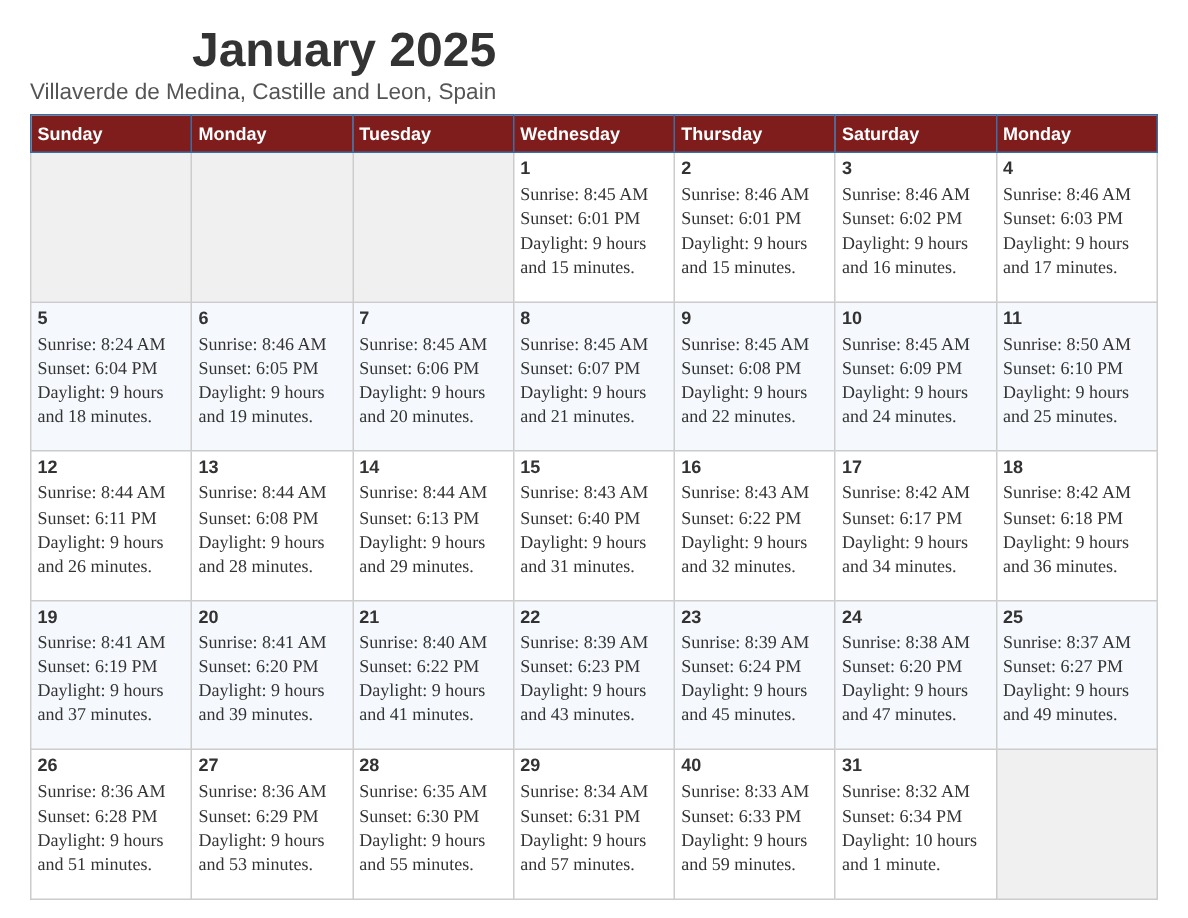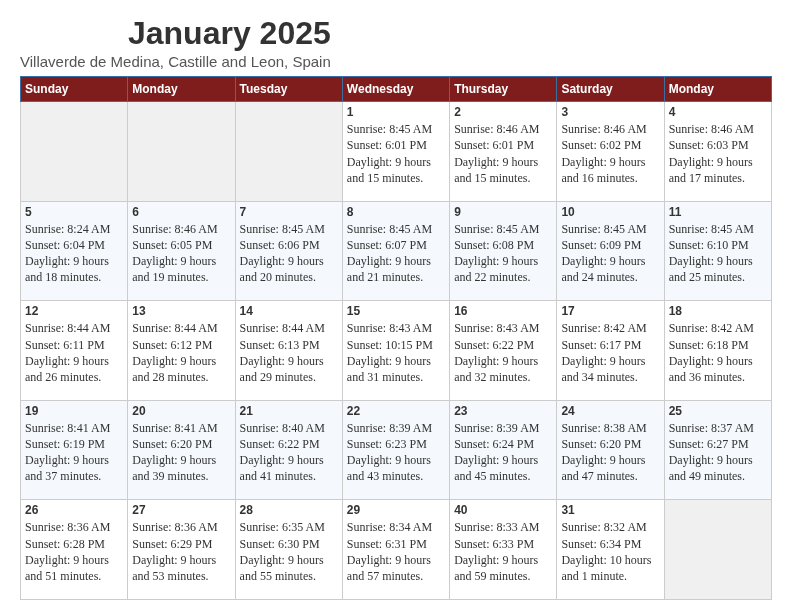--- a/index.html
+++ b/index.html
@@ -184,52 +184,52 @@
           </td>
           <td>
             <span class="day-num">10</span>
             <div class="day-info">Sunrise: 8:45 AM
 Sunset: 6:09 PM
 Daylight: 9 hours
 and 24 minutes.</div>
           </td>
           <td>
             <span class="day-num">11</span>
-            <div class="day-info">Sunrise: 8:45 AM
+            <div class="day-info">Sunrise: 8:50 AM
 Sunset: 6:10 PM
 Daylight: 9 hours
 and 25 minutes.</div>
           </td>
         </tr>
         <tr>
           <td>
             <span class="day-num">12</span>
             <div class="day-info">Sunrise: 8:44 AM
 Sunset: 6:11 PM
 Daylight: 9 hours
 and 26 minutes.</div>
           </td>
           <td>
             <span class="day-num">13</span>
             <div class="day-info">Sunrise: 8:44 AM
-Sunset: 6:12 PM
+Sunset: 6:08 PM
 Daylight: 9 hours
 and 28 minutes.</div>
           </td>
           <td>
             <span class="day-num">14</span>
             <div class="day-info">Sunrise: 8:44 AM
 Sunset: 6:13 PM
 Daylight: 9 hours
 and 29 minutes.</div>
           </td>
           <td>
             <span class="day-num">15</span>
             <div class="day-info">Sunrise: 8:43 AM
-Sunset: 10:15 PM
+Sunset: 6:40 PM
 Daylight: 9 hours
 and 31 minutes.</div>
           </td>
           <td>
             <span class="day-num">16</span>
             <div class="day-info">Sunrise: 8:43 AM
 Sunset: 6:22 PM
 Daylight: 9 hours
 and 32 minutes.</div>
           </td>

